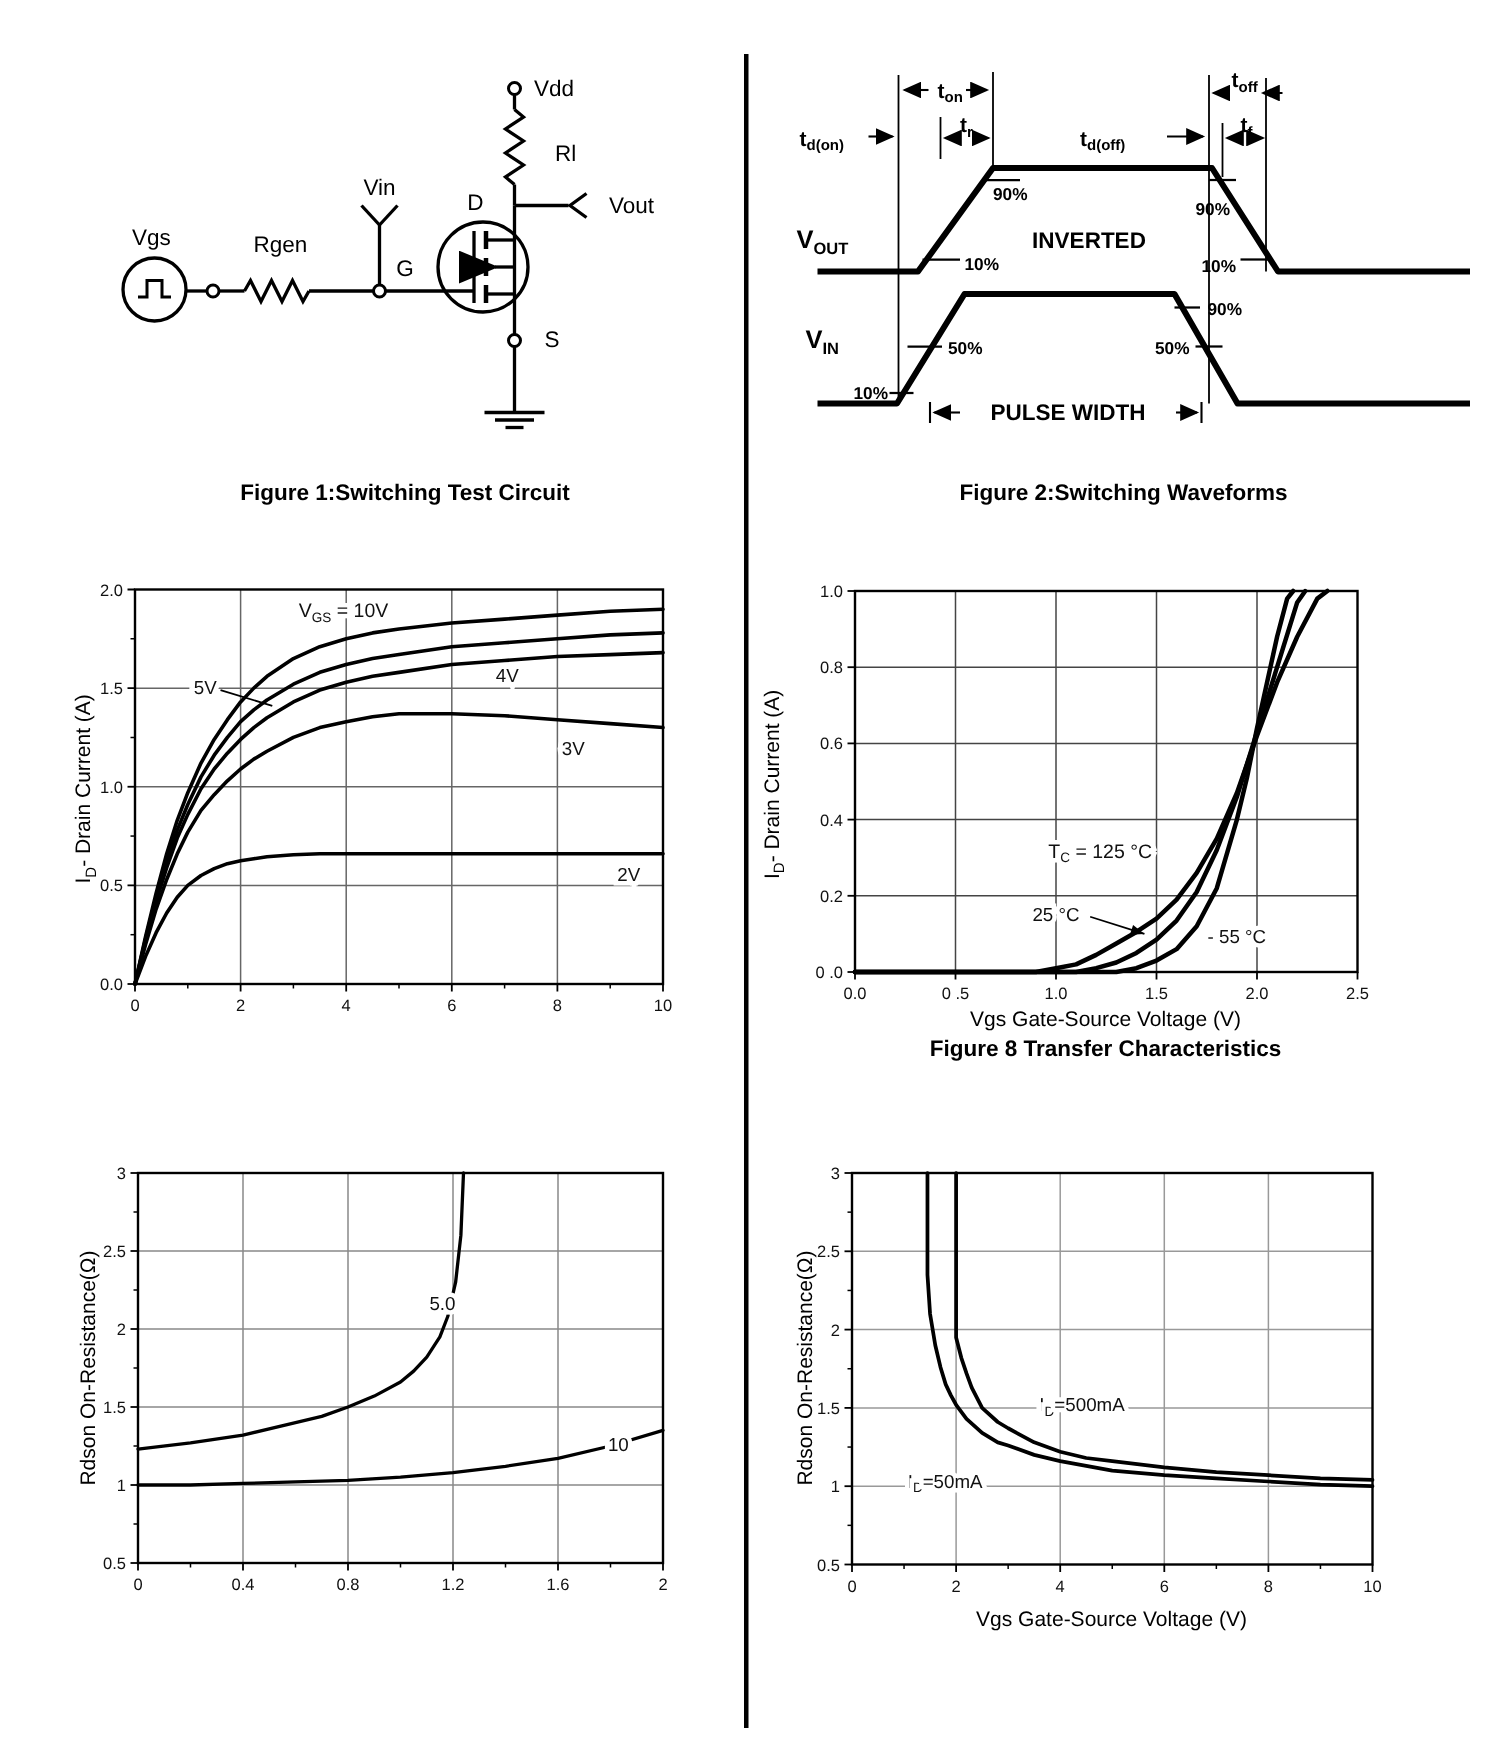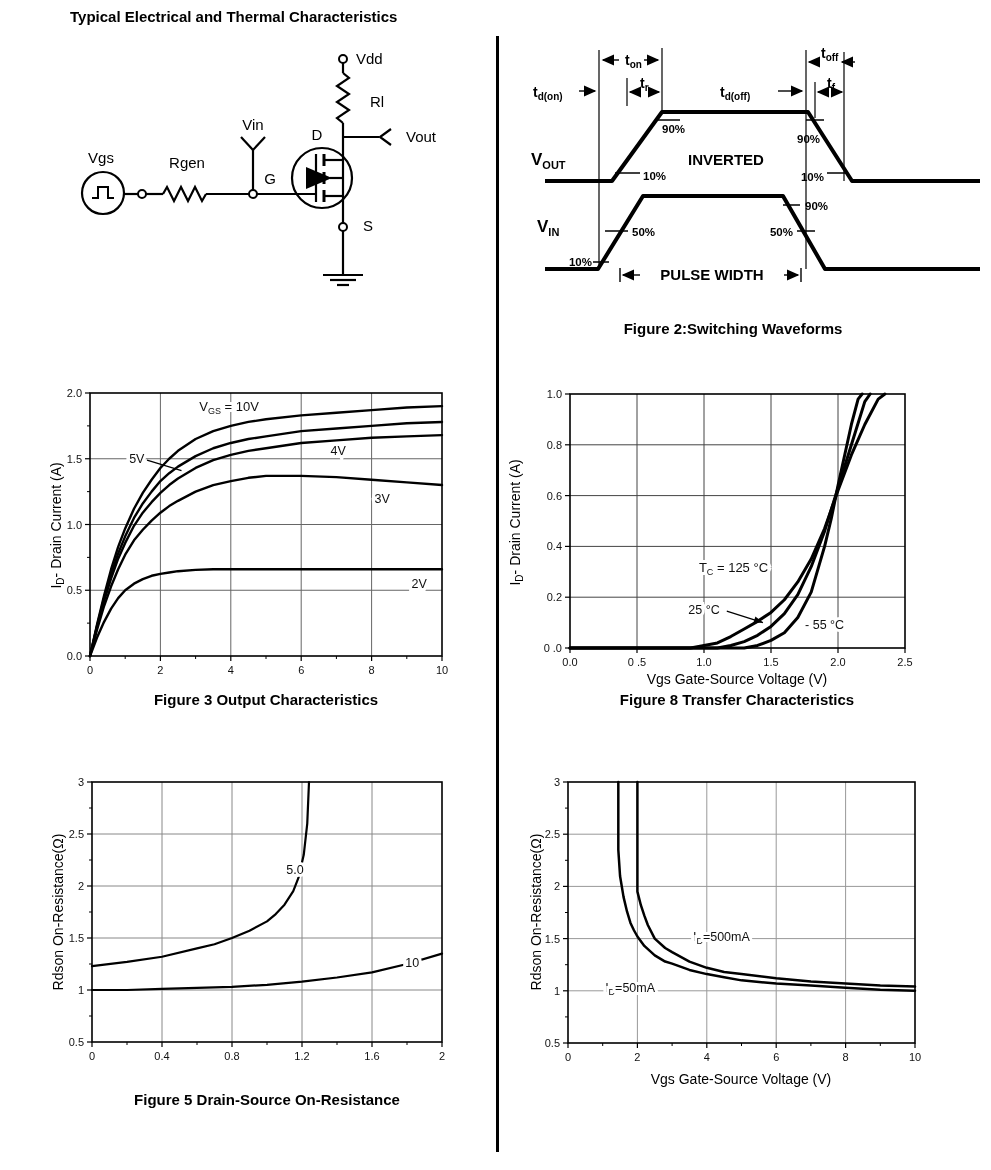--- a/index.html
+++ b/index.html
@@ -12,21 +12,20 @@
   .ylab{transform:rotate(-90deg);}
   sub{font-size:10px;}
   svg{position:absolute;}
   svg text{font-family:"Liberation Sans", sans-serif;}
 </style>
 </head>
 <body>
 
 <div class="page">
 
-  <div class="title">Typical Electrical and Thermal Characteristics</div>
   <div class="divider"></div>
 
   <svg width="430" height="270" viewBox="0 0 430 270" style="left:60px;top:40px">
     <defs>
       <marker id="mos-ah" markerWidth="12" markerHeight="10" refX="1" refY="5" orient="auto">
         <path d="M12,0 L0,5 L12,10 z" fill="#000"></path>
       </marker>
     </defs>
     <g stroke="#000" stroke-width="2.2" fill="none">
 
@@ -79,20 +78,21 @@
       <text x="310" y="67">Rl</text>
       <text x="346" y="102">Vout</text>
       <text x="257" y="100" text-anchor="middle">D</text>
       <text x="210" y="144" text-anchor="middle">G</text>
       <text x="303" y="191">S</text>
       <text x="193" y="90" text-anchor="middle">Vin</text>
       <text x="127" y="128" text-anchor="middle">Rgen</text>
       <text x="41" y="123" text-anchor="middle">Vgs</text>
     </g>
   </svg>
+  <div class="caption" style="left:60px;top:320px;width:420px">Figure 1:Switching Test Circuit</div>
 
   <svg width="466" height="266" viewBox="0 0 466 266" style="left:522px;top:40px">
     <defs>
       <marker id="ah" markerWidth="10" markerHeight="8" refX="8" refY="4" orient="auto">
         <path d="M0,0 L9,4 L0,8 z" fill="#000"></path>
       </marker>
     </defs>
 
     <g stroke="#000" stroke-width="1.2">
       <line x1="77" y1="10" x2="77" y2="229"></line>
@@ -152,21 +152,21 @@
       <text x="140" y="93">90%</text>
       <text x="121" y="140">10%</text>
       <text x="275" y="103">90%</text>
       <text x="302" y="141" text-anchor="end">10%</text>
       <text x="283" y="170">90%</text>
       <text x="110" y="196">50%</text>
       <text x="271" y="196" text-anchor="end">50%</text>
       <text x="70" y="226" text-anchor="end">10%</text>
     </g>
   </svg>
-  <div class="caption" style="left:500px;top:320px;width:466px">Figure 2:Switching Waveforms</div>
+  <div class="caption" style="left:516px;top:320px;width:466px">Figure 2:Switching Waveforms</div>
 
   <svg width="420" height="296" viewBox="0 0 420 296" style="left:40px;top:383px">
       <line x1="120.4" y1="10" x2="120.4" y2="273" stroke="#666" stroke-width="1"></line>
       <line x1="190.8" y1="10" x2="190.8" y2="273" stroke="#666" stroke-width="1"></line>
       <line x1="261.2" y1="10" x2="261.2" y2="273" stroke="#666" stroke-width="1"></line>
       <line x1="331.6" y1="10" x2="331.6" y2="273" stroke="#666" stroke-width="1"></line>
       <line x1="50" y1="207.25" x2="402" y2="207.25" stroke="#666" stroke-width="1"></line>
       <line x1="50" y1="141.5" x2="402" y2="141.5" stroke="#666" stroke-width="1"></line>
       <line x1="50" y1="75.75" x2="402" y2="75.75" stroke="#666" stroke-width="1"></line>
       <line x1="85.2" y1="273" x2="85.2" y2="276" stroke="#000" stroke-width="1"></line>
@@ -207,21 +207,20 @@
       <polyline points="50,273 57.04,246.7 64.08,223.03 71.12,203.305 78.16,186.20999999999998 85.2,171.745 94,157.28 102.8,146.76 111.6,137.555 120.4,129.665 129.2,123.09 138,117.83000000000001 155.6,108.625 173.2,102.04999999999998 190.8,98.10499999999999 208.4,94.8175 226,92.845 261.2,92.845 296.4,94.16 331.6,96.78999999999999 366.8,99.41999999999999 402,102.04999999999998" fill="none" stroke="#000" stroke-width="2.4" stroke-linejoin="round" stroke-linecap="round"></polyline>
       <polyline points="50,273 57.04,254.59 64.08,238.81 71.12,225.66 78.16,215.14 85.2,207.25 94,200.675 102.8,196.0725 111.6,192.785 120.4,190.8125 129.2,189.4975 138,188.1825 155.6,186.8675 173.2,186.20999999999998 190.8,186.20999999999998 208.4,186.20999999999998 226,186.20999999999998 261.2,186.20999999999998 296.4,186.20999999999998 331.6,186.20999999999998 366.8,186.20999999999998 402,186.20999999999998" fill="none" stroke="#000" stroke-width="2.4" stroke-linejoin="round" stroke-linecap="round"></polyline>
       <text x="189.04000000000002" y="28.409999999999997" text-anchor="middle" font-size="13" fill="#111" style="paint-order:stroke;stroke:#fff;stroke-width:6px;"><tspan>V</tspan><tspan dy="3" font-size="9">GS</tspan><tspan dy="-3"> = 10V</tspan></text>
       <line x1="107.024" y1="77.065" x2="141.52" y2="87.58500000000001" stroke="#000" stroke-width="1.2"></line>
       <text x="96.816" y="79.695" text-anchor="middle" font-size="12.5" fill="#111" style="paint-order:stroke;stroke:#fff;stroke-width:6px;">5V</text>
       <text x="298.15999999999997" y="71.805" text-anchor="middle" font-size="12.5" fill="#111" style="paint-order:stroke;stroke:#fff;stroke-width:6px;">4V</text>
       <text x="342.16" y="120.46000000000001" text-anchor="middle" font-size="12.5" fill="#111" style="paint-order:stroke;stroke:#fff;stroke-width:6px;">3V</text>
       <text x="379.12" y="204.62" text-anchor="middle" font-size="12.5" fill="#111" style="paint-order:stroke;stroke:#fff;stroke-width:6px;">2V</text>
     </svg>
   <div class="axis-label ylab" style="left:-73px;top:516px;width:260px"><span>I</span><sub>D</sub><span>- Drain Current (A)</span></div>
-  <div class="caption" style="left:66px;top:691px;width:400px">Figure 3 Output Characteristics</div>
 
   <svg width="400" height="290" viewBox="0 0 400 290" style="left:520px;top:384px">
       <line x1="117" y1="10" x2="117" y2="264" stroke="#444" stroke-width="1"></line>
       <line x1="184" y1="10" x2="184" y2="264" stroke="#444" stroke-width="1"></line>
       <line x1="251" y1="10" x2="251" y2="264" stroke="#444" stroke-width="1"></line>
       <line x1="318" y1="10" x2="318" y2="264" stroke="#444" stroke-width="1"></line>
       <line x1="50" y1="213.2" x2="385" y2="213.2" stroke="#444" stroke-width="1"></line>
       <line x1="50" y1="162.39999999999998" x2="385" y2="162.39999999999998" stroke="#444" stroke-width="1"></line>
       <line x1="50" y1="111.6" x2="385" y2="111.6" stroke="#444" stroke-width="1"></line>
       <line x1="50" y1="60.79999999999998" x2="385" y2="60.79999999999998" stroke="#444" stroke-width="1"></line>
@@ -306,21 +305,20 @@
       <text x="42" y="66" text-anchor="end" font-size="11" fill="#111">2.5</text>
       <line x1="50" y1="10" x2="45" y2="10" stroke="#000" stroke-width="1.2"></line>
       <text x="42" y="14" text-anchor="end" font-size="11" fill="#111">3</text>
       <rect x="50" y="10" width="350" height="260" fill="none" stroke="#000" stroke-width="1.6"></rect>
       <polyline points="50,194.07999999999998 85,189.92000000000002 120,184.72 155,176.4 172.5,172.24 190,166 207.5,158.71999999999997 225,149.36 233.75,142.07999999999998 242.50000000000003,132.72 251.24999999999997,119.20000000000002 256.5,105.68 261.75,82.80000000000001 265.25,51.599999999999966 267,10" fill="none" stroke="#000" stroke-width="2.2" stroke-linejoin="round" stroke-linecap="round"></polyline>
       <polyline points="50,218 85,218 120,216.95999999999998 155,215.92 190,214.88 225,212.79999999999998 260,209.68 295,205.51999999999998 330,200.32 365,192 400,181.6" fill="none" stroke="#000" stroke-width="2.2" stroke-linejoin="round" stroke-linecap="round"></polyline>
       <text x="253" y="101.51999999999998" text-anchor="middle" font-size="12.5" fill="#111" style="paint-order:stroke;stroke:#fff;stroke-width:6px;">5.0</text>
       <text x="370.25" y="195.12" text-anchor="middle" font-size="12.5" fill="#111" style="paint-order:stroke;stroke:#fff;stroke-width:6px;">10</text>
     </svg>
   <div class="axis-label ylab" style="left:-72px;top:904px;width:260px"><span>Rdson On-Resistance(Ω)</span></div>
-  <div class="caption" style="left:67px;top:1091px;width:400px">Figure 5 Drain-Source On-Resistance</div>
 
   <svg width="420" height="296" viewBox="0 0 420 296" style="left:518px;top:772px">
       <line x1="119.4" y1="10" x2="119.4" y2="271" stroke="#999" stroke-width="1"></line>
       <line x1="188.8" y1="10" x2="188.8" y2="271" stroke="#999" stroke-width="1"></line>
       <line x1="258.2" y1="10" x2="258.2" y2="271" stroke="#999" stroke-width="1"></line>
       <line x1="327.6" y1="10" x2="327.6" y2="271" stroke="#999" stroke-width="1"></line>
       <line x1="50" y1="218.8" x2="397" y2="218.8" stroke="#999" stroke-width="1"></line>
       <line x1="50" y1="166.6" x2="397" y2="166.6" stroke="#999" stroke-width="1"></line>
       <line x1="50" y1="114.4" x2="397" y2="114.4" stroke="#999" stroke-width="1"></line>
       <line x1="50" y1="62.19999999999999" x2="397" y2="62.19999999999999" stroke="#999" stroke-width="1"></line>

